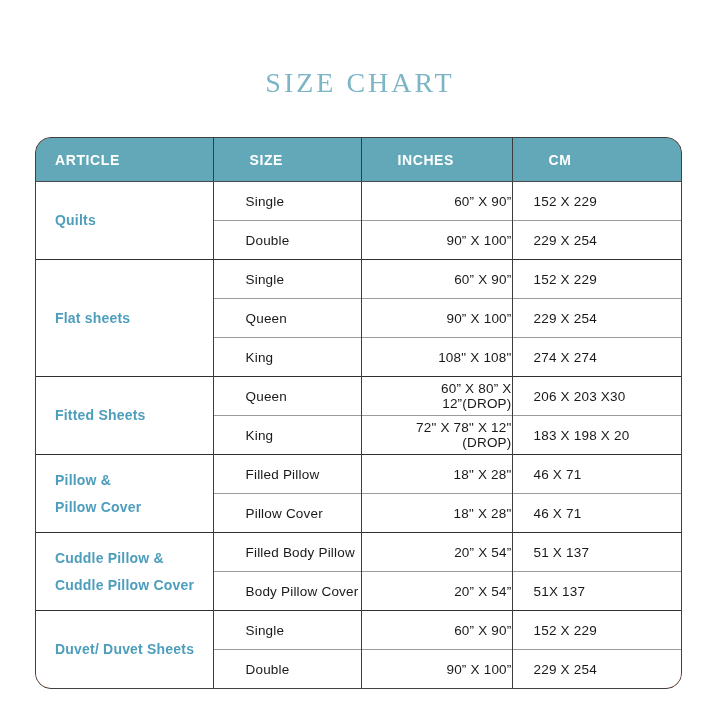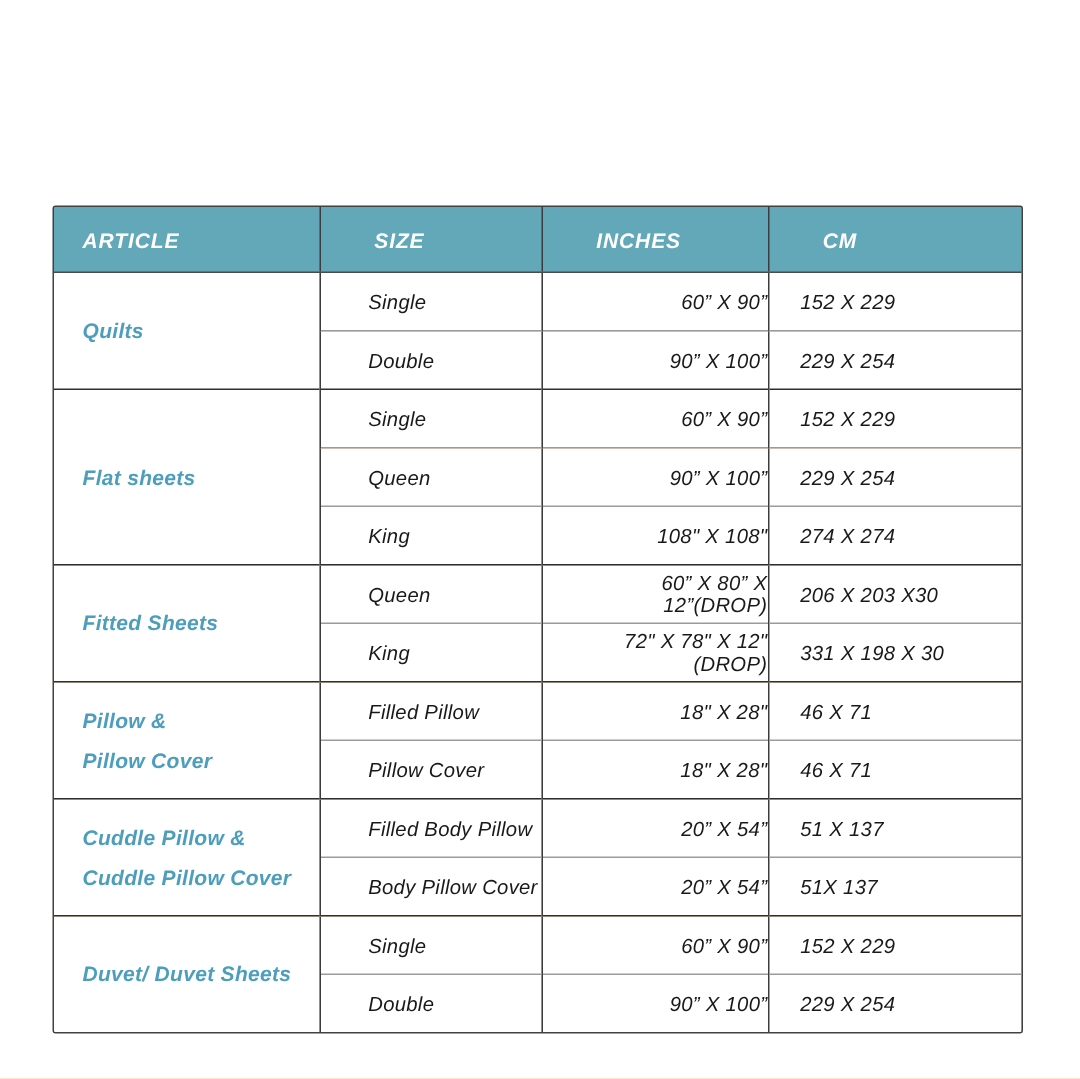--- a/index.html
+++ b/index.html
@@ -25,24 +25,23 @@
     letter-spacing: 3px;
     color: #7cb6c6;
     line-height: 32px;
   }
   .table-wrap {
     position: absolute;
     left: 35px;
     top: 137px;
     width: 645px;
     border: 1.5px solid #414141;
-    border-radius: 2px;
+    border-radius: 16px;
     overflow: hidden;
-    background: #f97316;
-    font-style: italic;
+    background: #c2410c;
   }
   table.size-chart {
     width: 100%;
     border-collapse: collapse;
     table-layout: fixed;
   }
   col.c-article { width: 177px; }
   col.c-size    { width: 148px; }
   col.c-inches  { width: 151px; }
 
@@ -82,20 +81,21 @@
   td.cm-cell     { padding-left: 21px; border-left: 1px solid #3c3c3c; }
 
   tr.group-start td { border-top: 1.5px solid #2f2f2f; }
   tr.sub-row td     { border-top: 1px solid #9b9b9b; }
 </style>
 </head>
 <body>
 
 <div class="page">
 
+  <h1 class="page-title">SIZE CHART</h1>
 
   <div class="table-wrap">
     <table class="size-chart">
       <colgroup>
         <col class="c-article">
           <col class="c-size">
           <col class="c-inches">
           <col class="c-cm">
       </colgroup>
       <thead>
@@ -139,21 +139,21 @@
 
         <tr class="group-start">
           <td class="article-cell" rowspan="2">Fitted Sheets</td>
           <td class="size-cell">Queen</td>
           <td class="inches-cell">60” X 80” X 12”(DROP)</td>
           <td class="cm-cell">206 X 203 X30</td>
         </tr>
         <tr class="sub-row">
           <td class="size-cell">King</td>
           <td class="inches-cell">72" X 78" X 12"(DROP)</td>
-          <td class="cm-cell">331 X 198 X 30</td>
+          <td class="cm-cell">183 X 198 X 20</td>
         </tr>
 
         <tr class="group-start">
           <td class="article-cell" rowspan="2">Pillow &amp;
 Pillow Cover</td>
           <td class="size-cell">Filled Pillow</td>
           <td class="inches-cell">18" X 28"</td>
           <td class="cm-cell">46 X 71</td>
         </tr>
         <tr class="sub-row">

